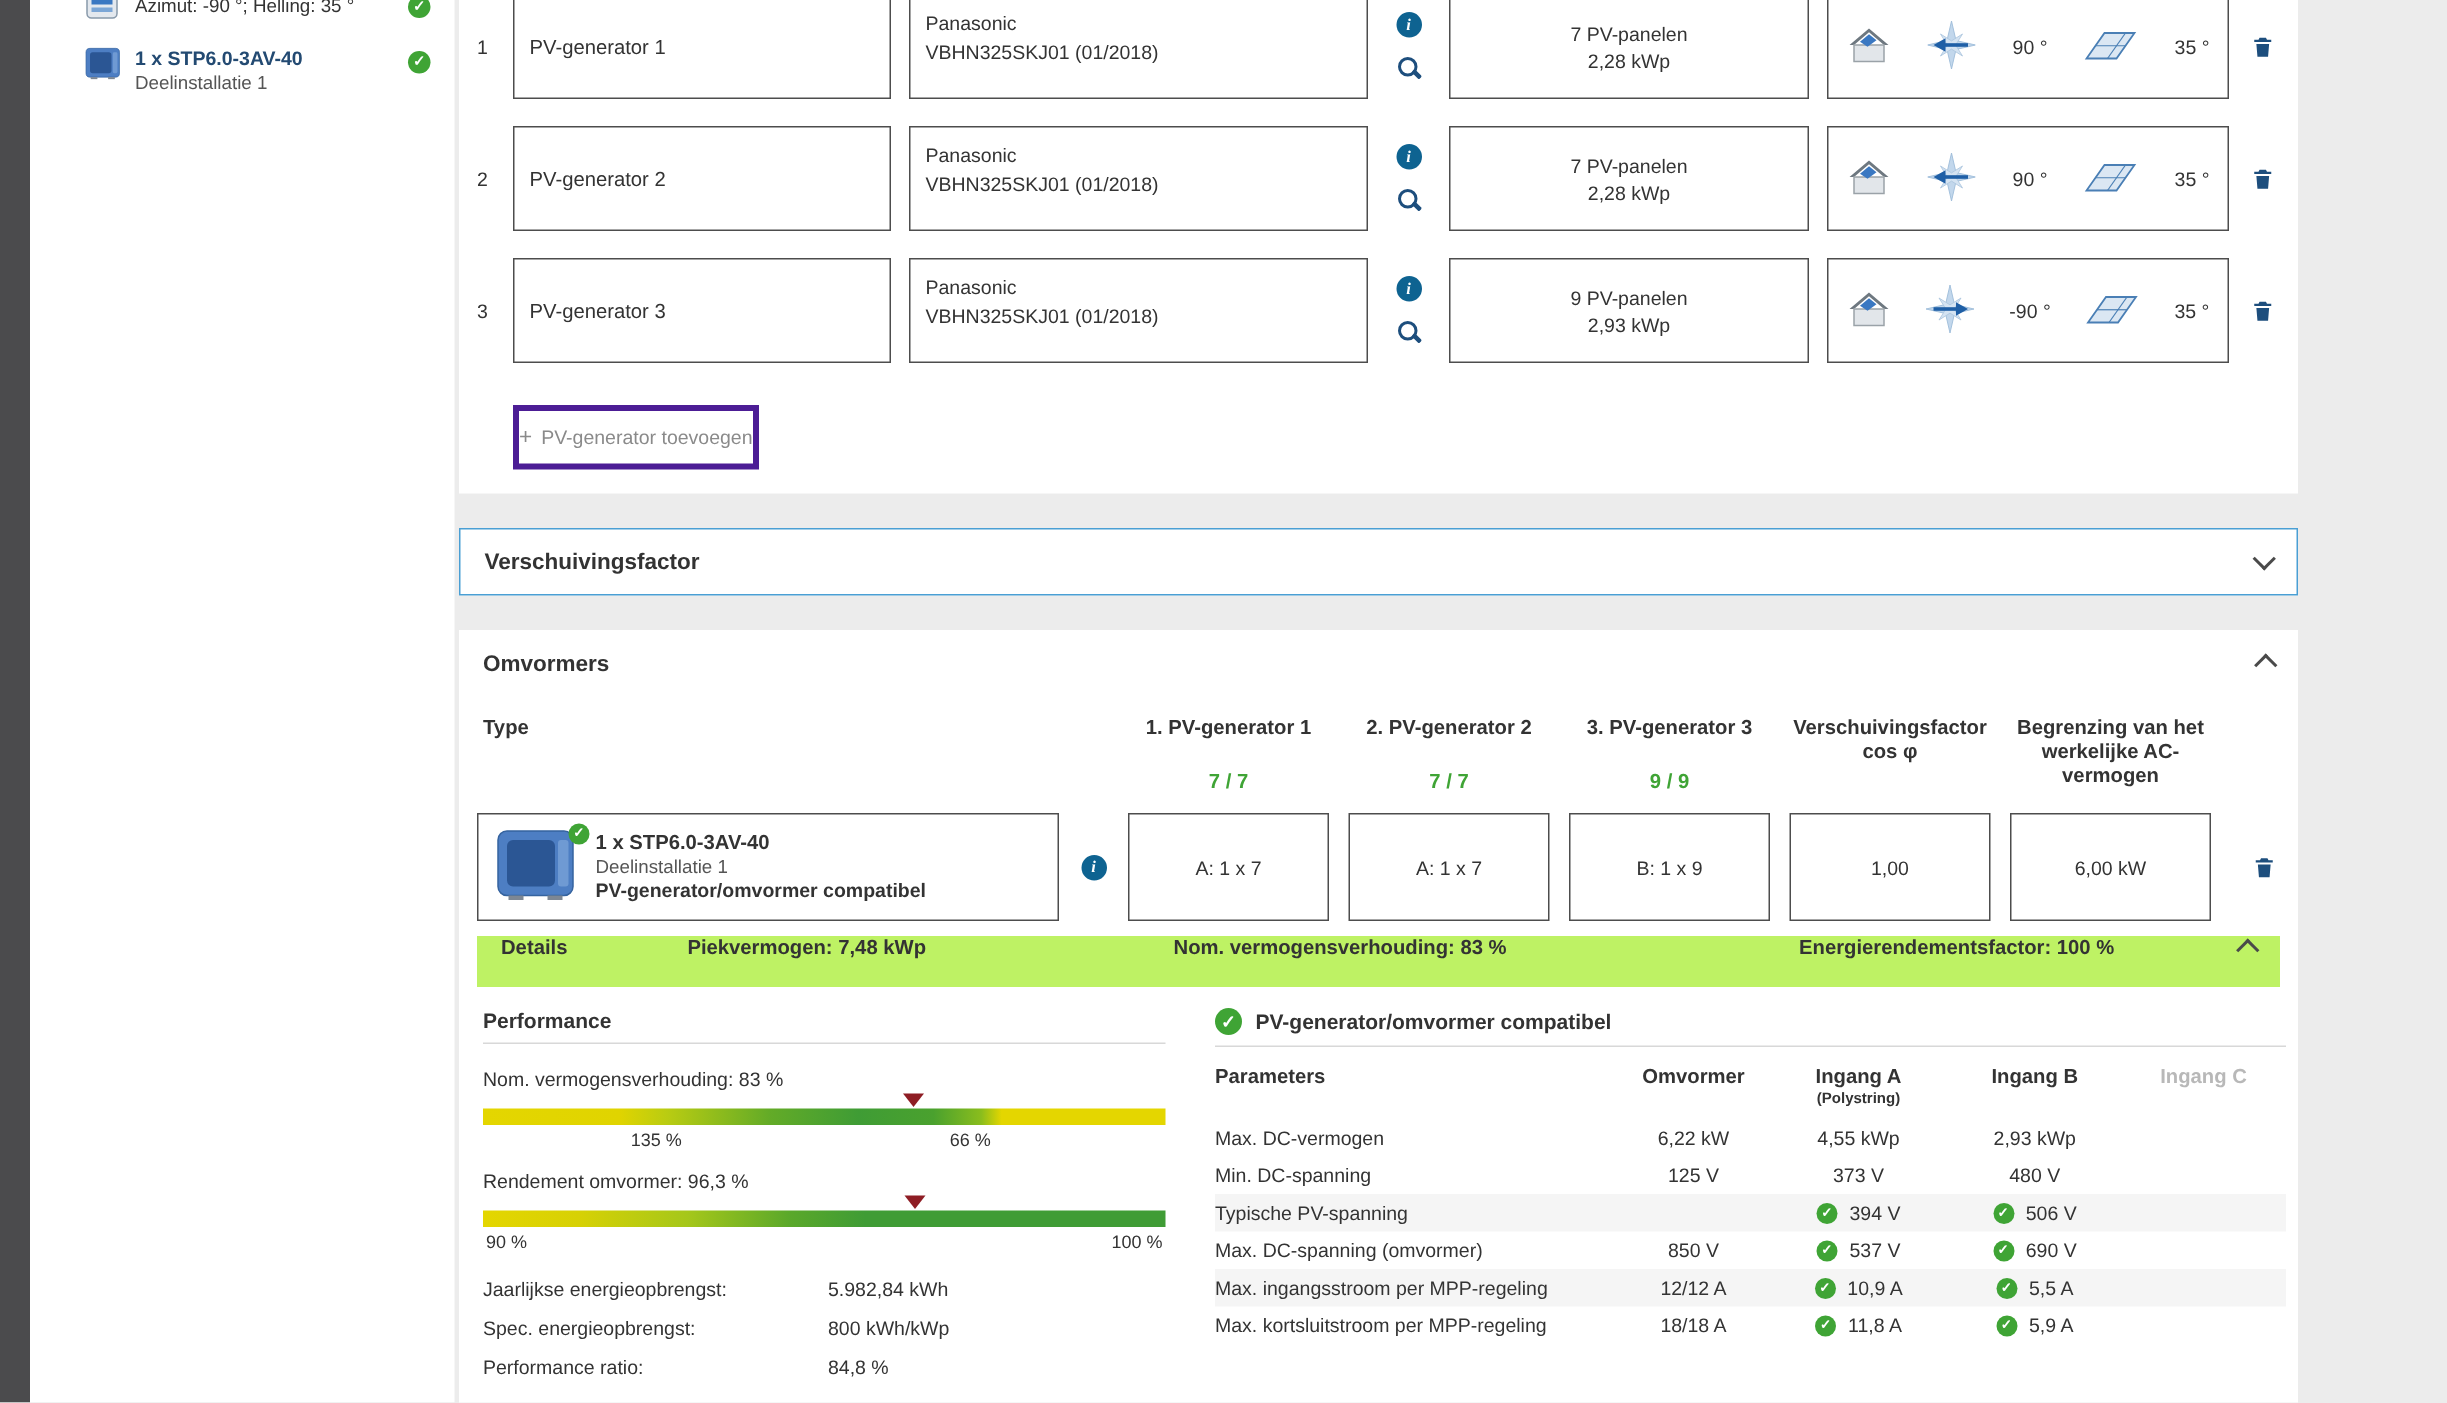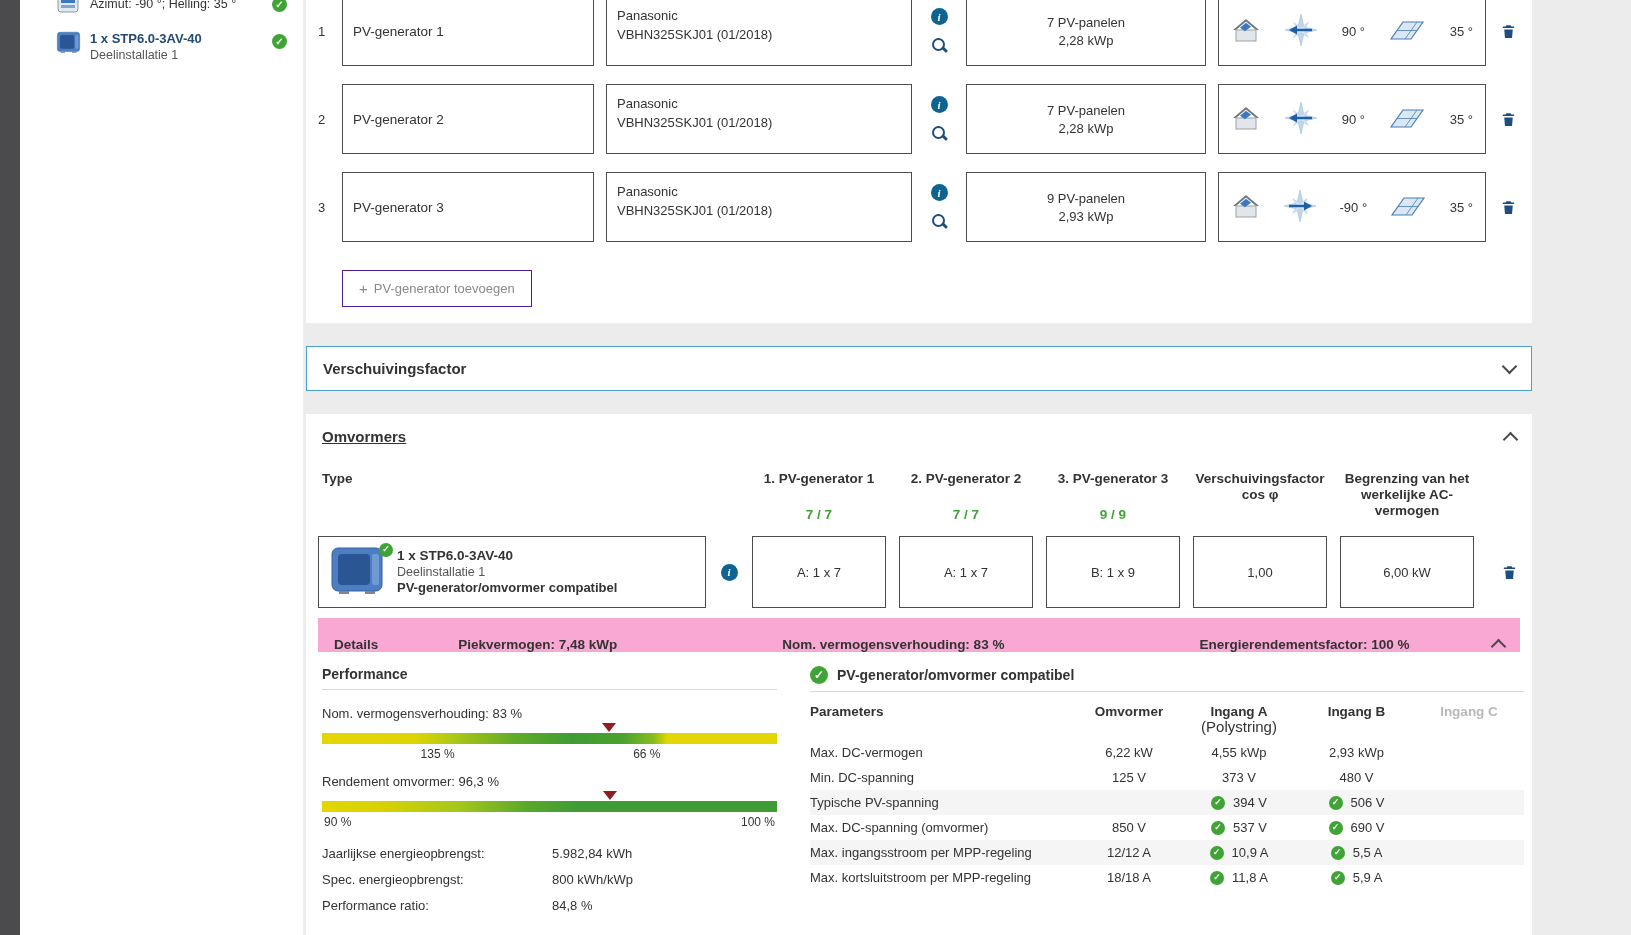--- a/index.html
+++ b/index.html
@@ -40,54 +40,54 @@
   .info-icon { width:17px; height:17px; border-radius:50%; background:#0e6391; color:#fff; display:inline-flex; align-items:center; justify-content:center; cursor:pointer; flex:none; }
   .info-icon::after { content:"i"; font:italic bold 11px "Liberation Serif",serif; }
   .mag-icon { position:relative; width:17px; height:17px; cursor:pointer; }
   .mag-icon::before { content:""; position:absolute; top:1px; left:1px; width:9px; height:9px; border:2px solid #1d4e7d; border-radius:50%; }
   .mag-icon::after { content:""; position:absolute; width:3px; height:7px; background:#1d4e7d; transform:rotate(-45deg); left:12px; top:9px; border-radius:1px; }
   .gen-panels { width:240px; margin-right:12px; border:1px solid #4d4d4d; display:flex; flex-direction:column; align-items:center; justify-content:center; gap:3px; font-size:13px; }
   .gen-orient { width:268px; margin-right:14px; border:1px solid #4d4d4d; display:flex; align-items:center; justify-content:space-between; padding:0 12px; }
   .orient-val { font-size:13px; }
   .icon-btn { background:none; border:none; cursor:pointer; align-self:center; padding:0; display:flex; }
   .compass.flip { transform:scaleX(-1); }
-  .add-btn { margin-left:24px; margin-top:10px; background:#fff; border:1px solid #4c1d95; color:#8a8a8a;
-             font:13px "Liberation Sans",sans-serif; padding:9px 16px; cursor:pointer; display:inline-flex; align-items:center; gap:6px; }
+  .add-btn { margin-left:24px; margin-top:10px; background:#fff; border:4px solid #4c1d95; color:#8a8a8a;
+             font:13px "Liberation Sans",sans-serif; padding:9px 0; cursor:pointer; display:inline-flex; align-items:center; gap:6px; }
   .plus-glyph::before { content:"+"; font-size:15px; }
 
   
   .section-bar { margin-top:23px; width:1226px; height:45px; background:#fff; border:1px solid #4a9fd4;
                  display:flex; align-items:center; justify-content:space-between; padding:0 16px; cursor:pointer; }
   .section-title { font-size:15px; font-weight:bold; color:#333; }
   .chev { display:inline-block; border:solid #4a4a4a; border-width:0 2px 2px 0; padding:4.5px; }
   .chev.down { transform:rotate(45deg); margin-top:-4px; }
   .chev.up { transform:rotate(-135deg); margin-top:4px; }
 
   
   .inv-panel { margin-top:23px; padding:14px 12px 40px 12px; }
-  .inv-head { display:flex; align-items:flex-end; justify-content:space-between; padding:0 4px 0 4px; cursor:pointer;text-decoration:underline; }
+  .inv-head { display:flex; align-items:flex-start; justify-content:space-between; padding:0 4px 0 4px; cursor:pointer; }
   .inv-cols-header { display:flex; margin-top:26px; align-items:flex-start; }
   .col-type { width:434px; flex:none; font-weight:bold; font-size:13.5px; padding-left:4px; }
   .col { width:134px; flex:none; margin-right:13px; text-align:center; }
   .col-name { font-weight:bold; font-size:13.5px; line-height:16px; }
   .col-count { color:#3fa435; font-weight:bold; font-size:13.5px; margin-top:20px; }
   .inv-row { display:flex; align-items:stretch; margin-top:14px; height:72px; }
   .inv-box { width:388px; flex:none; border:1px solid #4d4d4d; display:flex; align-items:center; padding:0 10px; }
   .inv-img-wrap { position:relative; width:58px; flex:none; }
   .inv-img-badge { position:absolute; top:-4px; right:-6px; }
   .inv-texts { margin-left:10px; }
   .inv-title { font-weight:bold; font-size:13.5px; line-height:16px; }
   .inv-sub { color:#555; font-size:12.5px; line-height:16px; }
   .inv-status { font-weight:bold; font-size:13px; line-height:16px; }
   .inv-info { width:46px; flex:none; display:flex; align-items:center; justify-content:center; }
   .val-box { width:134px; flex:none; margin-right:13px; border:1px solid #4d4d4d; display:flex; align-items:center; justify-content:center; font-size:13px; }
   .inv-trash { margin-left:14px; }
 
   
-  .details-bar { margin-top:10px; height:34px; background:#f9a8d4; display:flex; align-items:flex-end; padding:0 16px; cursor:pointer; }
+  .details-bar { margin-top:10px; height:34px; background:#bef264; display:flex; align-items:flex-start; padding:0 16px; cursor:pointer; }
   .details-bar .b { font-weight:bold; font-size:13.5px; }
   .d-peak { margin-left:80px; } .d-nom { margin-left:165px; } .d-energy { margin-left:195px; }
   .d-chev { margin-left:auto; }
   .details-body { display:flex; padding:14px 4px 0 4px; }
   .perf-col { width:455px; flex:none; }
   .perf-title { font-weight:bold; font-size:14px; }
   .rule { border:none; border-top:1px solid #d8d8d8; margin-top:7px; }
   .bar-label { margin-top:16px; font-size:13px; }
   .bar-track { position:relative; margin-top:12px; height:11px;text-decoration:underline; }
   .bar-track.b1 { background:linear-gradient(to right,#e4d600 0%,#e0d400 20%,#b9cc12 27%,#63ab27 42%,#3f9c35 55%,#4aa12e 66%,#8abd1d 73%,#e4d600 76%,#e4d600 100%); }
@@ -100,21 +100,21 @@
   .bar-block { margin-bottom:30px; }
   .perf-stats { margin-top:34px; display:grid; grid-template-columns:230px auto; row-gap:11px; font-size:13px; }
 
   .compat-col { flex:1; margin-left:33px; }
   .compat-head { display:flex; align-items:center; gap:9px; }
   .compat-title { font-weight:bold; font-size:14px; }
   .param-grid { margin-top:12px; }
   .pg-row { display:grid; grid-template-columns:269px 100px 120px 115px 110px; align-items:center; min-height:25px; }
   .pg-header { align-items:start; margin-bottom:6px; }
   .pg-header .hc { text-align:center; font-weight:bold; font-size:13.5px; line-height:15px; }
-  .hc-sub { font-weight:normal; font-size:15px; color:#333; }
+  .hc-sub { font-weight:bold; font-size:10px; color:#333; }
   .hc.muted { color:#b8b8b8; }
   .pg-label { font-size:13px; }
   .pg-val { text-align:center; font-size:13px; display:flex; align-items:center; justify-content:center; gap:8px; }
   .pg-row.shaded { background:#f5f5f5; }
   .pg-first { font-weight:bold; font-size:13.5px; text-align:left; }
 </style>
 </head>
 <body>
 
 <div class="app">

